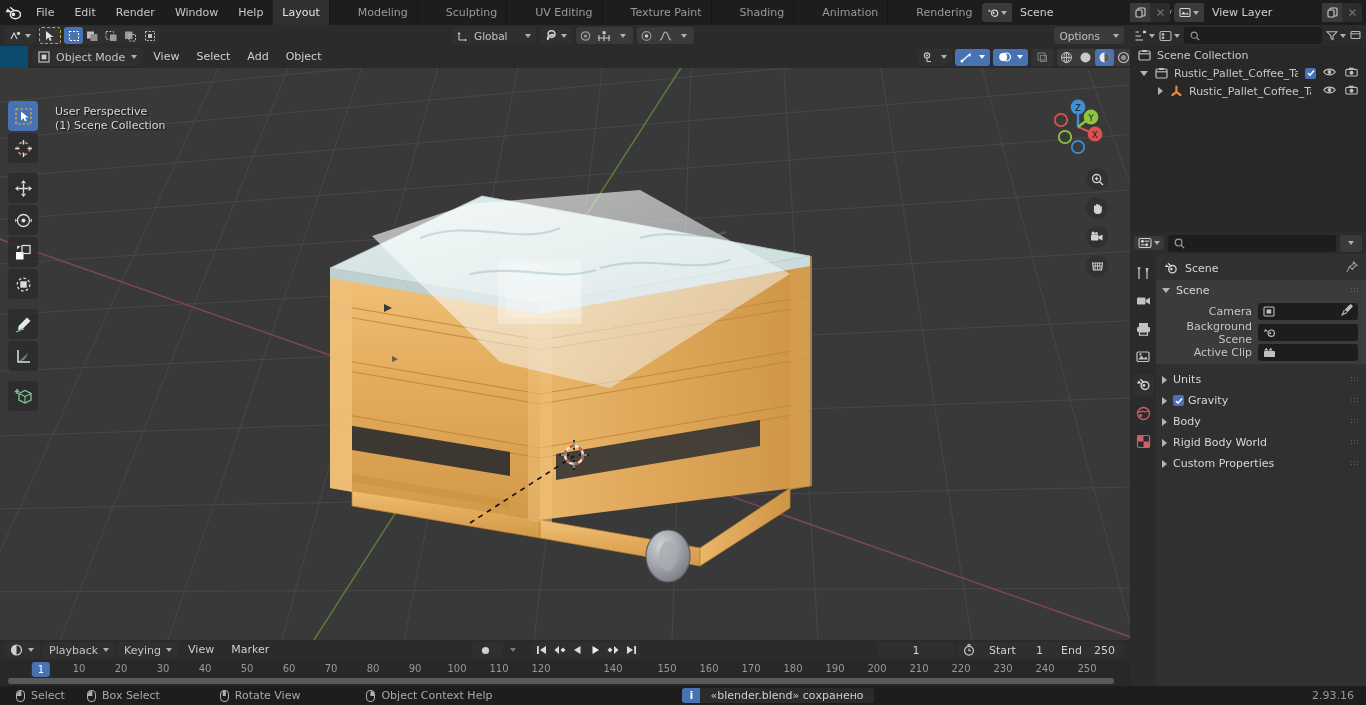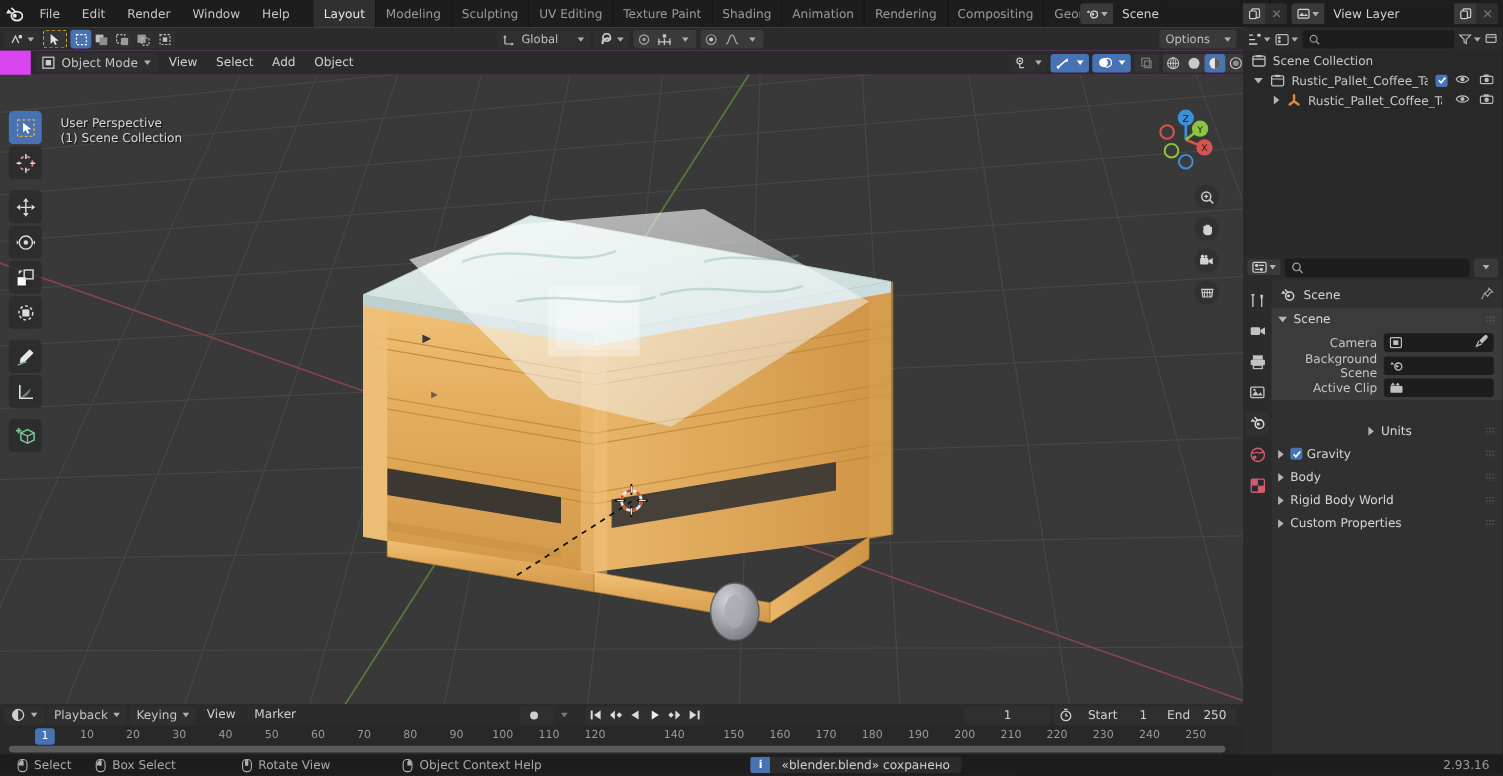--- a/index.html
+++ b/index.html
@@ -17,37 +17,37 @@
   
   .topbar {
     position: absolute; left: 0; top: 0; width: 1366px; height: 25px;
     background: #1d1d1d; display: flex; align-items: center;
   }
   .blender-logo { width: 26px; height: 25px; display: flex; align-items: center; justify-content: center; }
   .menu-item {
     padding: 0 10px; height: 20px; line-height: 20px; color: #c7c7c7; font-size: 11px;
     border-radius: 3px; cursor: default;
   }
-  .wsp-tabs { display: flex; align-items: flex-start; margin-left: 12px; height: 25px; }
+  .wsp-tabs { display: flex; align-items: flex-start; height: 25px; gap: 19px; }
   .wsp-tab {
     padding: 0 9px; height: 25px; line-height: 25px; font-size: 11px; color: #9a9a9a;
     border-right: 1px solid #151515; position: relative;
   }
   .wsp-tab.active { background: #303030; color: #e6e6e6; }
   .wsp-tab.plus { color: #8a8a8a; padding: 0 7px; font-size: 13px; }
   .topbar-right { position: absolute; right: 0; top: 0; height: 25px; display: flex; align-items: center; gap: 4px; padding-right: 4px; }
   .id-block { display: flex; align-items: center; height: 19px; background: #282828; border-radius: 3px; overflow: hidden; }
   .id-icon-btn { width: 30px; height: 19px; background: #3a3a3a; display: flex; align-items: center; justify-content: center; gap:2px; border-radius:3px 0 0 3px;}
   .id-name { width: 118px; height: 19px; background: #1d1d1d; line-height: 19px; padding-left: 8px; color: #d0d0d0; font-size: 11px;}
   .id-btn { width: 20px; height: 19px; background: #3a3a3a; display: flex; align-items: center; justify-content: center; }
   .id-btn.dim { background: #2d2d2d; }
   .chev { width:0;height:0;border-left:3px solid transparent;border-right:3px solid transparent;border-top:4px solid #b0b0b0; }
 
   
-  .viewport-area { position: absolute; left: 0; top: 25px; width: 1130px; height: 615px; background: #d946ef; }
+  .viewport-area { position: absolute; left: 0; top: 25px; width: 1130px; height: 615px; background: #0c4a6e; }
   .vp-header {
     position: absolute; left:0; top:0; width: 1130px; height: 21px; background: #2b2b2b;
     display: flex; align-items: center; padding-left: 4px; gap: 3px;
   }
   .vp-header2 {
     position: absolute; left:0; top:21px; width: 1130px; height: 22px; background: #2b2b2b;
     display: flex; align-items: center; padding-left: 4px; gap: 3px; margin-left: 28px;
   }
   .hdr-btn { height: 17px; background: #2f2f2f; border-radius: 3px; display:flex; align-items:center; justify-content:center; padding: 0 5px; gap:3px; color:#c0c0c0; font-size: 10.5px; }
   .hdr-btn.active { background: #4772b3; }
@@ -895,21 +895,21 @@
           <span class="plabel">Active Clip</span>
           <span class="pfield">
             <svg width="13" height="11" viewBox="0 0 13 11">
                 <rect x="1" y="4" width="11" height="6" rx="0.8" fill="#c0c0c0"></rect>
                 <path d="M1 3.4 L3.4 0.8 L5.2 3.4 Z M5.4 3.4 L7.8 0.8 L9.6 3.4 Z" fill="#c0c0c0"></path>
               </svg>
           </span>
         </div>
       </div>
 
-      <div class="panel-head" style="margin-top:17px;justify-content:center;">
+      <div class="panel-head" style="margin-top:5px;">
         <span class="tri"></span>
         <span>Units</span>
         <span class="grip"></span>
       </div>
       <div class="panel-head">
         <span class="tri"></span>
         <span class="chk">
             <svg width="8" height="8" viewBox="0 0 8 8">
               <path d="M1 4 L3 6.2 L7 1.6" stroke="#fff" stroke-width="1.5" fill="none"></path>
             </svg>

